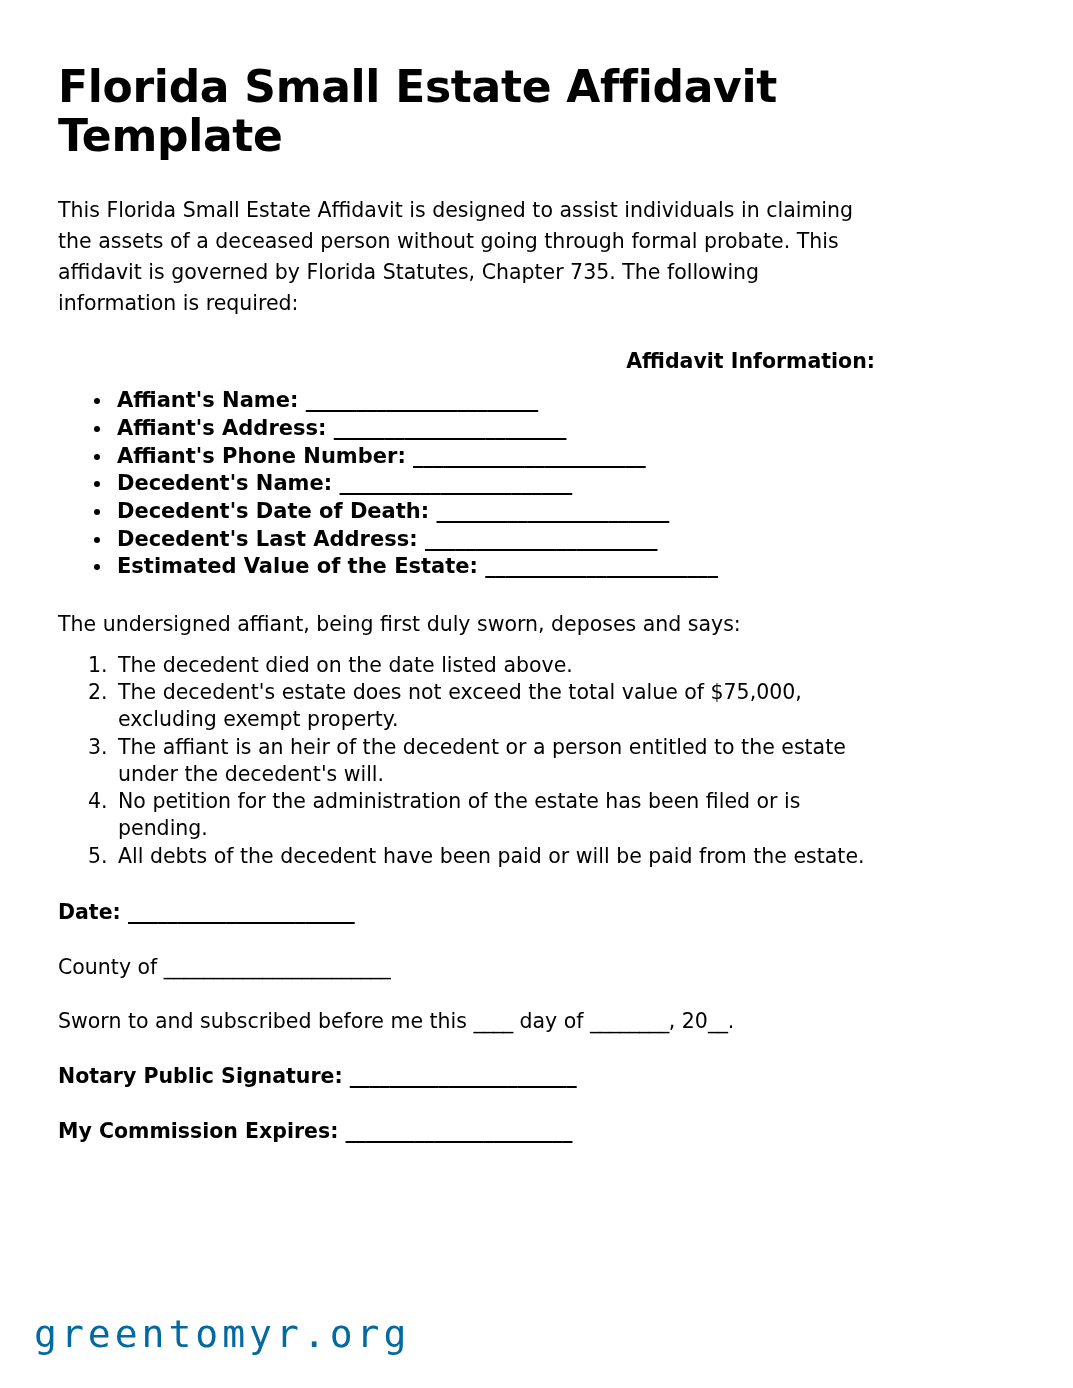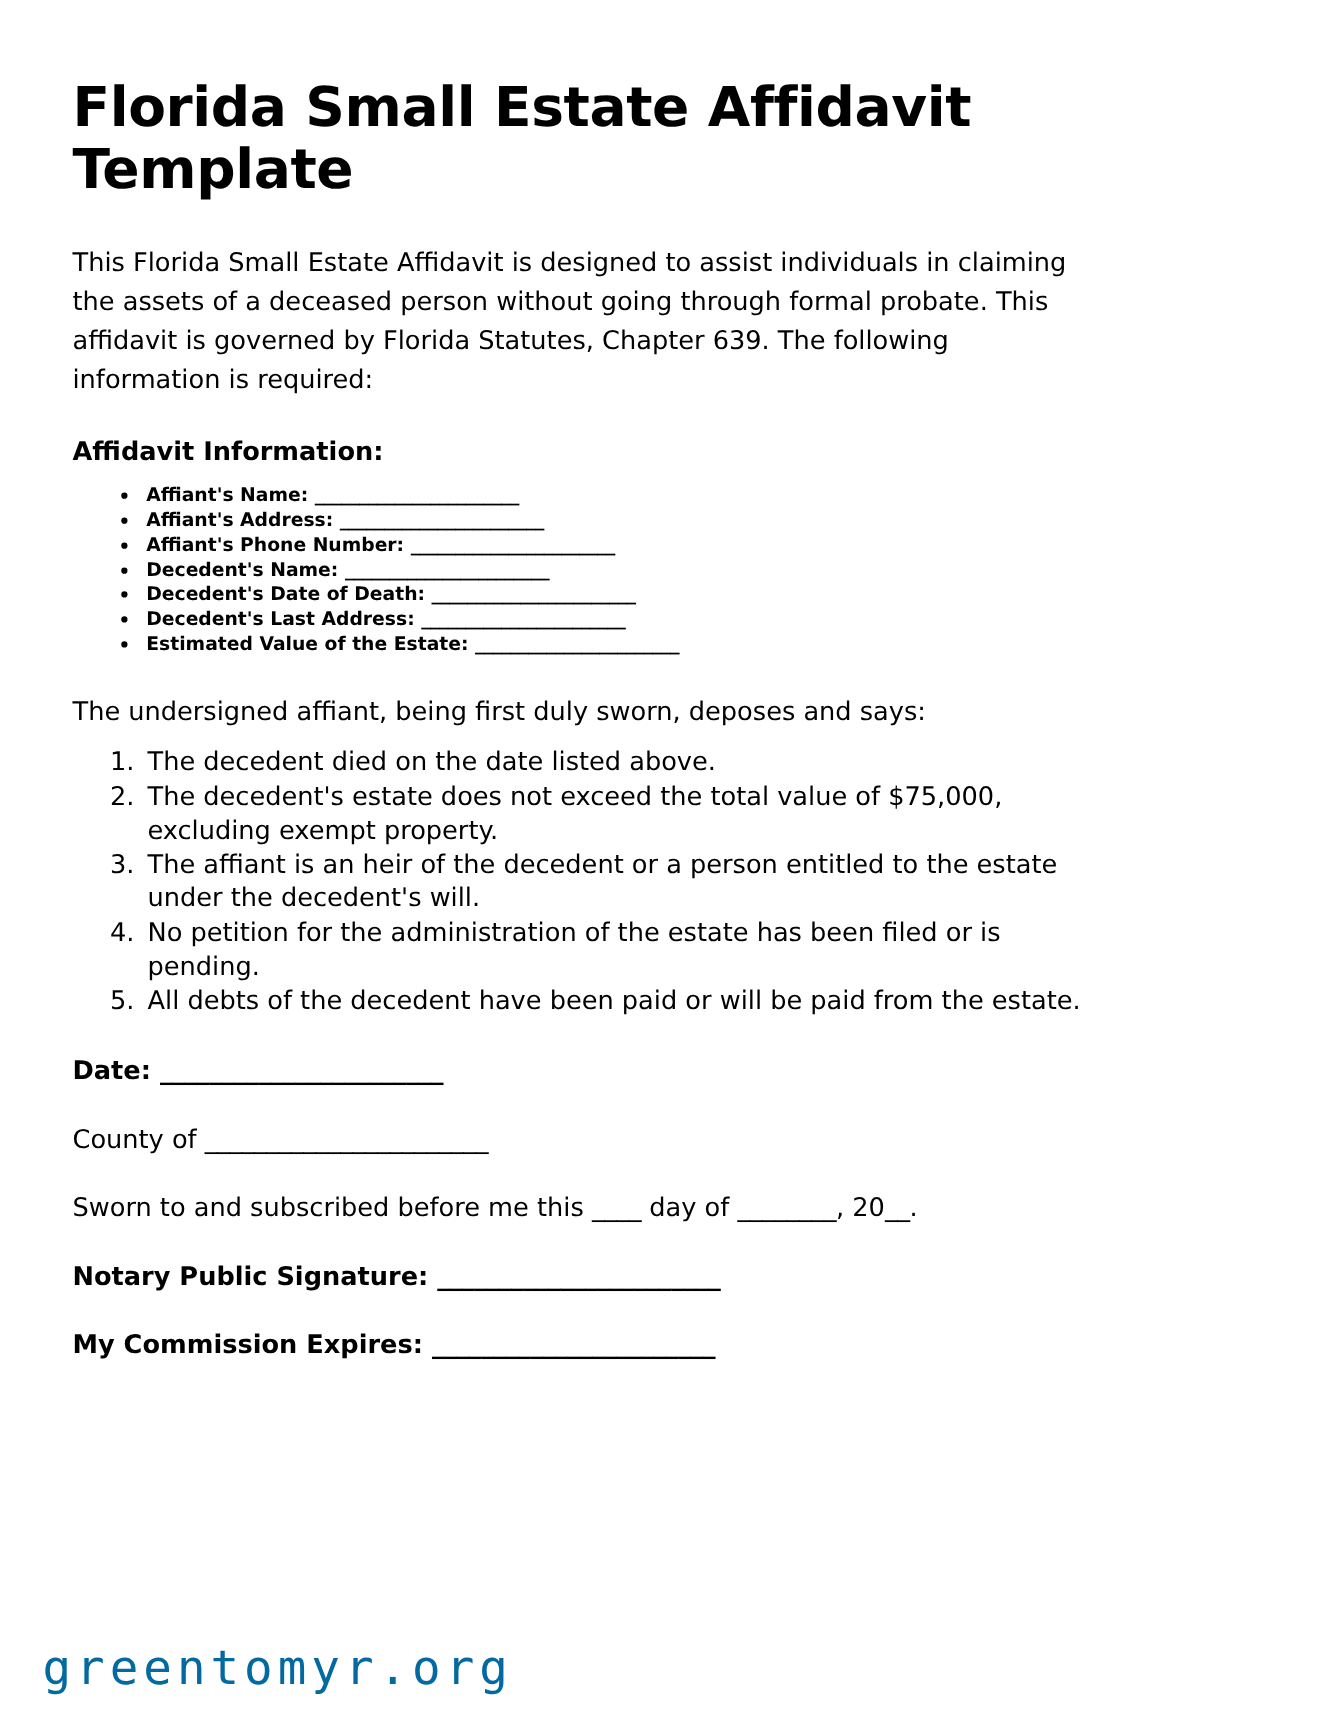--- a/index.html
+++ b/index.html
@@ -29,28 +29,29 @@
   .intro {
     font-size: 20.5px;
     line-height: 1.52;
     margin: 0 0 30px 0;
     max-width: 952px;
   }
   .section-heading {
     font-size: 20.5px;
     font-weight: bold;
     margin: 0 0 14px 0;
+    text-align: right;
   }
   ul.info-list {
     list-style: disc;
     margin: 0 0 28px 0;
     padding-left: 55px;
   }
   ul.info-list li {
-    font-size: 15px;
+    font-size: 21px;
     font-weight: bold;
     line-height: 1.32;
     margin: 0;
     padding-left: 4px;
   }
   .blank {
     font-weight: bold;
     letter-spacing: -0.4px;
     white-space: pre;
   }
@@ -100,21 +101,21 @@
     font-weight: normal;
   }
 </style>
 </head>
 <body>
 
 <div class="page">
 
   <h1 class="doc-title">Florida Small Estate Affidavit Template</h1>
 
-  <p class="intro">This Florida Small Estate Affidavit is designed to assist individuals in claiming the assets of a deceased person without going through formal probate. This affidavit is governed by Florida Statutes, Chapter 639. The following information is required:</p>
+  <p class="intro">This Florida Small Estate Affidavit is designed to assist individuals in claiming the assets of a deceased person without going through formal probate. This affidavit is governed by Florida Statutes, Chapter 735. The following information is required:</p>
 
   <div class="section-heading">Affidavit Information:</div>
 
   <ul class="info-list">
     <li><span>Affiant's Name:</span> <span class="blank">_______________________</span></li>
     <li><span>Affiant's Address:</span> <span class="blank">_______________________</span></li>
     <li><span>Affiant's Phone Number:</span> <span class="blank">_______________________</span></li>
     <li><span>Decedent's Name:</span> <span class="blank">_______________________</span></li>
     <li><span>Decedent's Date of Death:</span> <span class="blank">_______________________</span></li>
     <li><span>Decedent's Last Address:</span> <span class="blank">_______________________</span></li>

